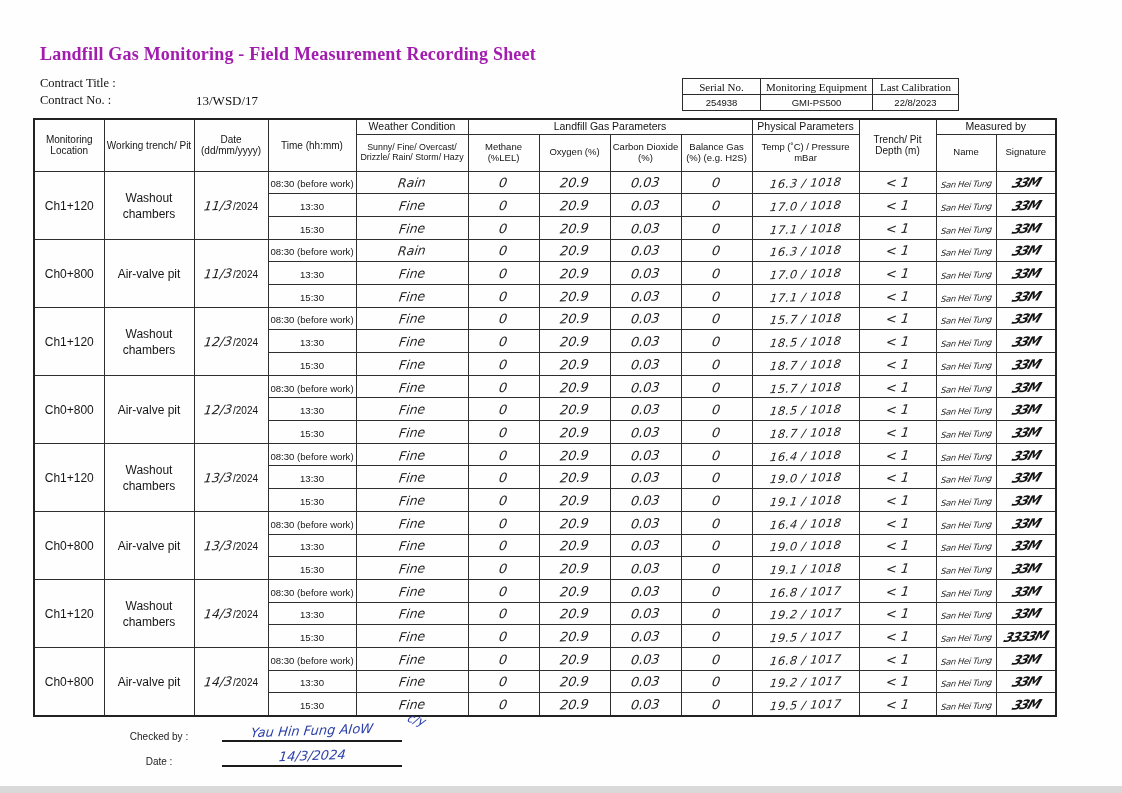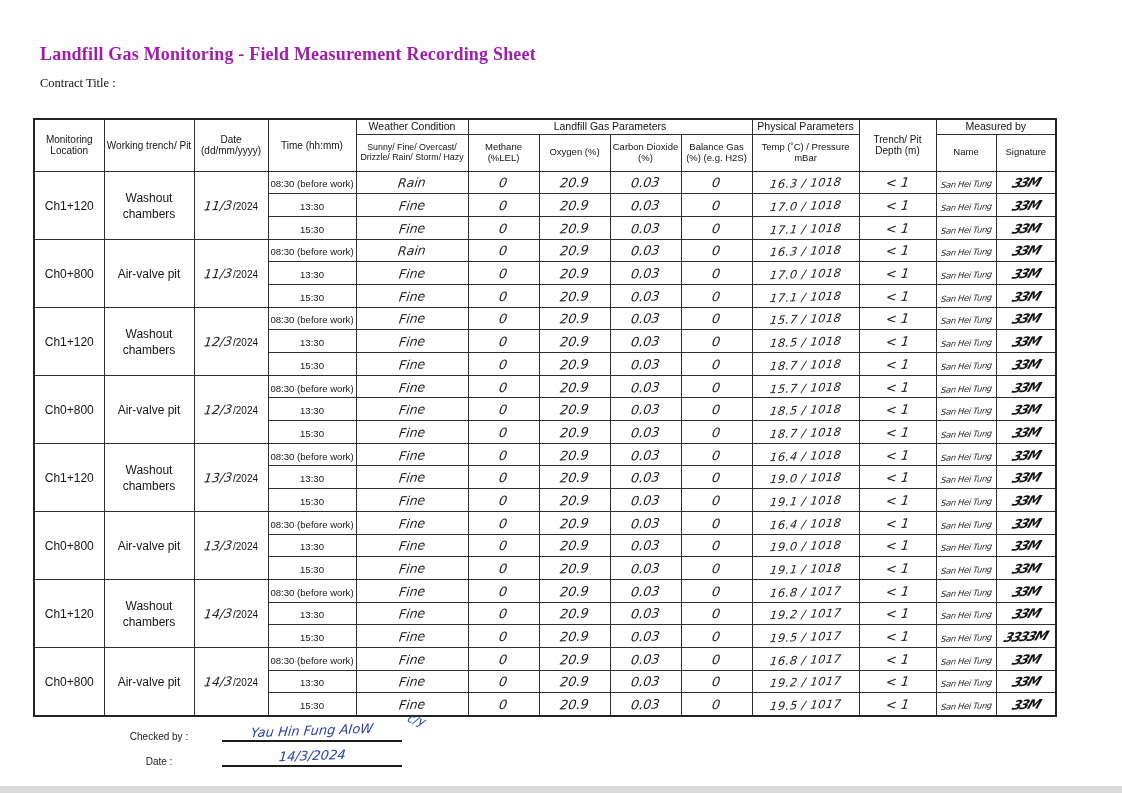--- a/index.html
+++ b/index.html
@@ -55,22 +55,47 @@
 <body>
 
 <div class="page">
 
   <h1 class="title">Landfill Gas Monitoring - Field Measurement Recording Sheet</h1>
 
   <div class="contract">
     <div class="c-row">
       <span class="c-label">Contract Title :</span>
     </div>
+    <div class="c-row">
+      <span class="c-label">Contract No. :</span>
+      <span class="c-value">13/WSD/17</span>
+    </div>
   </div>
 
+  <table class="equip">
+    <colgroup>
+        <col style="width:78px">
+        <col style="width:112px">
+        <col style="width:86px">
+      </colgroup>
+    <thead>
+      <tr>
+        <th>Serial No.</th>
+        <th>Monitoring Equipment</th>
+        <th>Last Calibration</th>
+      </tr>
+    </thead>
+    <tbody>
+      <tr>
+        <td>254938</td>
+        <td>GMI-PS500</td>
+        <td>22/8/2023</td>
+      </tr>
+    </tbody>
+  </table>
 
   <table class="main">
     <colgroup>
       <col style="width:70px">
         <col style="width:90px">
         <col style="width:74px">
         <col style="width:88px">
       <col style="width:112px">
         <col style="width:71px">
         <col style="width:71px">

